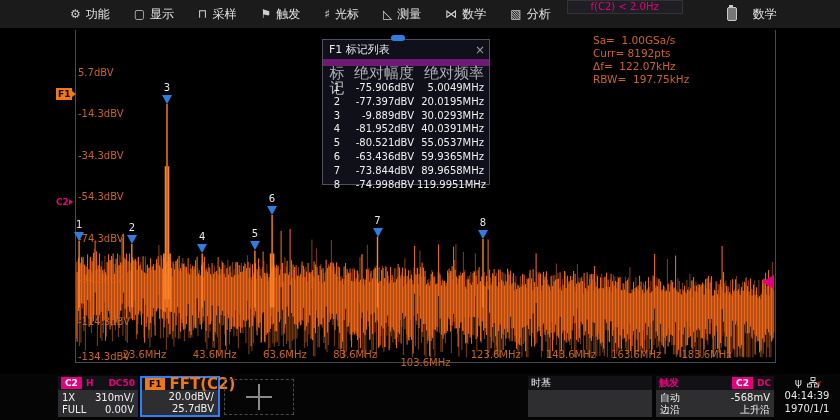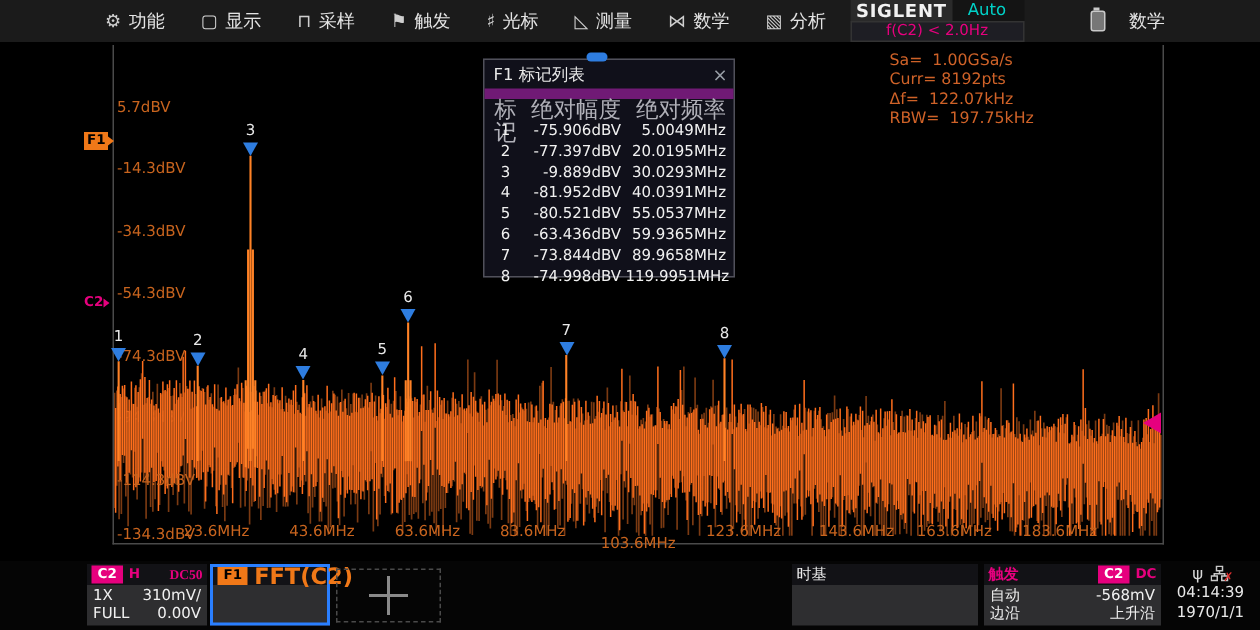--- a/index.html
+++ b/index.html
@@ -109,24 +109,20 @@
         <div class="menu-item">
           <span class="ico">⋈</span>
           <span>数学</span>
         </div>
         <div class="menu-item">
           <span class="ico">▧</span>
           <span>分析</span>
         </div>
       </div>
     <div class="brand">
-      <div class="brand-row1">
-        <span class="brand-logo">SIGLENT</span>
-        <span class="brand-mode">Auto</span>
-      </div>
       <div class="brand-row2">f(C2) &lt; 2.0Hz</div>
     </div>
     <span class="battery"></span>
     <span class="appmenu">数学</span>
   </div>
 
   <div class="axis" style="left:75px;top:30px;width:1px;height:333px;"></div>
   <div class="axis" style="left:775px;top:30px;width:1px;height:333px;"></div>
   <div class="axis" style="left:75px;top:362px;width:701px;height:1px;"></div>
 
@@ -240,39 +236,47 @@
         </div>
       </div>
   </div>
 
   <div class="statusbar">
 
     <div class="sbox box-ch2">
       <div class="sbox-hdr">
         <span class="badge badge-c2">C2</span>
         <span class="mag">H</span>
-        <span class="mag" style="margin-left:auto;font-family:Liberation Serif, serif;">DC50</span>
+        <span class="mag" style="margin-left:auto;">DC50</span>
       </div>
       <div class="sbox-body" id="ch2rows">
           <div class="srow">
             <span>1X</span>
             <span>310mV/</span>
           </div>
           <div class="srow">
             <span>FULL</span>
             <span>0.00V</span>
           </div>
         </div>
     </div>
 
     <div class="sbox box-f1">
       <div class="sbox-hdr">
         <span class="badge badge-f1">F1</span>
         <span class="org">FFT(C2)</span>
       </div>
+      <div class="sbox-body" id="f1rows">
+          <div class="srow">
+            <span>20.0dBV/</span>
+          </div>
+          <div class="srow">
+            <span>25.7dBV</span>
+          </div>
+        </div>
     </div>
 
     <div class="sbox box-add">
       <span class="plus"></span>
     </div>
 
     <div class="sbox box-tb">
       <div class="sbox-hdr">
         <span>时基</span>
       </div>

